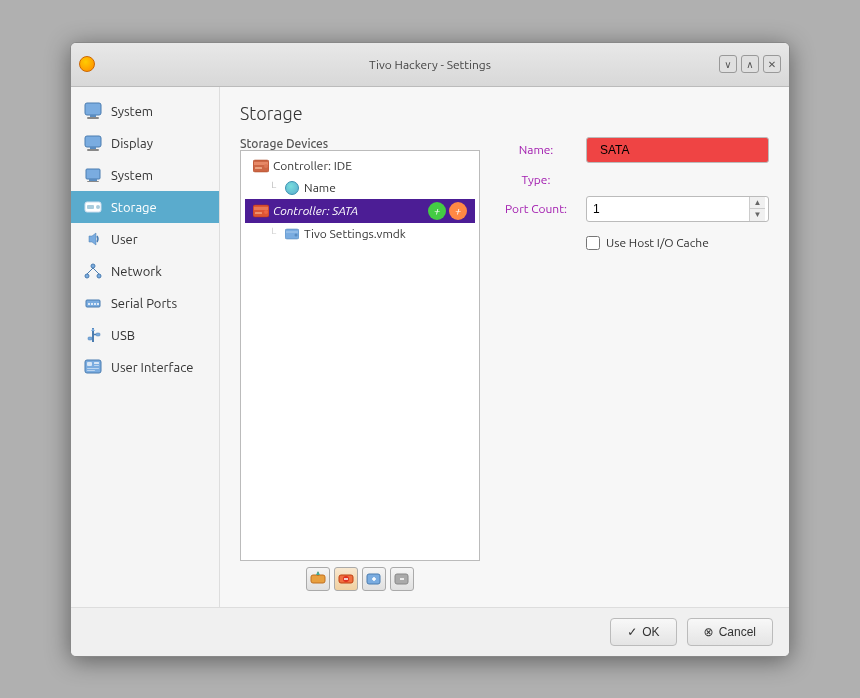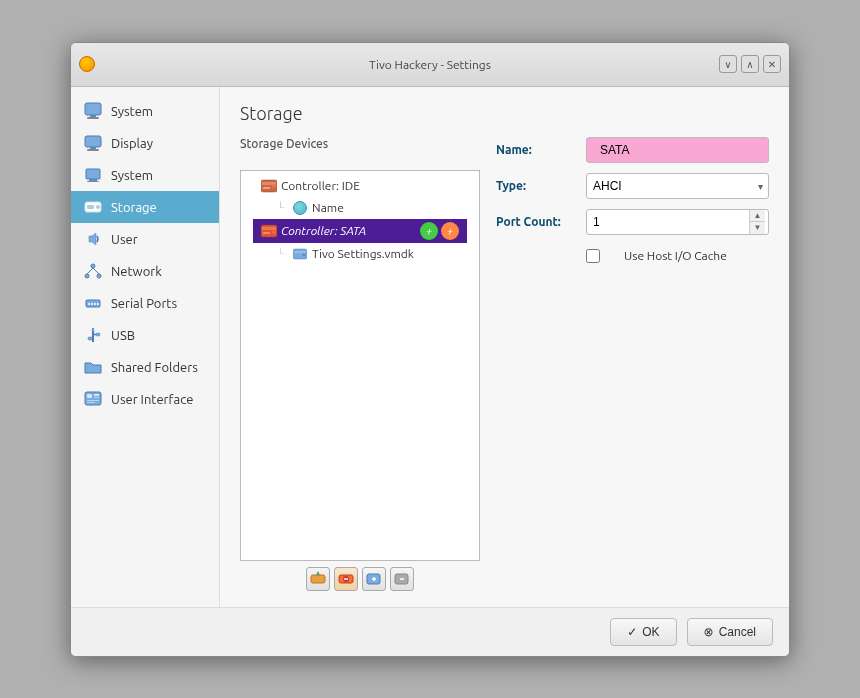--- a/index.html
+++ b/index.html
@@ -116,29 +116,29 @@
     }
     
     .storage-devices-panel {
       width: 240px;
       display: flex;
       flex-direction: column;
     }
     .panel-label {
       font-size: 12px;
       color: #555;
-      margin-bottom: 20px;
+      margin-bottom: 0;
       font-weight: 500;
     }
     .device-tree {
       border: 1px solid #bbb;
       background: white;
       flex: 1;
       overflow-y: auto;
-      padding: 4px 12px;
+      padding: 4px 4px;
     }
     .tree-item {
       display: flex;
       align-items: center;
       gap: 4px;
       padding: 3px 8px;
       cursor: pointer;
       font-size: 12px;
       color: #333;
     }
@@ -180,34 +180,33 @@
       display: flex;
       flex-direction: column;
     }
     .attr-row {
       display: flex;
       align-items: center;
       margin-bottom: 10px;
     }
     .attr-label {
       width: 90px;
-      text-align: left;
+      text-align: center;
       padding-right: 10px;
-      color: #0c4a6e;
-      font-size: 12px;
-      font-weight: bold;
+      color: #a21caf;
+      font-size: 12px;
     }
     .attr-input {
       flex: 1;
       height: 26px;
       border: 1px solid #bbb;
       border-radius: 3px;
       padding: 0 13px;
       font-size: 12px;
-      background: #f9a8d4;
+      background: #ef4444;
     }
     .attr-select-wrapper {
       flex: 1;
       position: relative;
     }
     .attr-select {
       width: 100%;
       height: 26px;
       border: 1px solid #bbb;
       border-radius: 3px;
@@ -254,21 +253,21 @@
       display: flex; align-items: center; justify-content: center;
       cursor: pointer;
       font-size: 8px;
       color: #666;
       background: #f0f0f0;
     }
     .spinner-up { border-bottom: 1px solid #ccc; }
     .checkbox-row {
       display: flex;
       align-items: center;
-      gap: 24px;
+      gap: 6px;
       padding-left: 90px;
       margin-top: 4px;
     }
     .checkbox-row input[type=checkbox] {
       width: 14px; height: 14px;
       cursor: pointer;
     }
     .checkbox-label {
       font-size: 12px;
       color: #333;
@@ -420,28 +419,20 @@
             <polygon points="9,2 7,5 11,5" fill="#7aace0"></polygon>
             <rect x="12" y="7" width="4" height="3" rx="1" fill="#7aace0" stroke="#4a7cb0" stroke-width="0.5"></rect>
             <rect x="4" y="11" width="4" height="3" rx="1" fill="#7aace0" stroke="#4a7cb0" stroke-width="0.5"></rect>
             <line x1="9" y1="8.5" x2="12" y2="8.5" stroke="#4a7cb0" stroke-width="1.5"></line>
             <line x1="9" y1="12.5" x2="8" y2="12.5" stroke="#4a7cb0" stroke-width="1.5"></line>
           </svg>
         </div>
         <span>USB</span>
       </div>
 
-      <div class="sidebar-item">
-        <div class="sidebar-icon">
-          <svg width="18" height="18" viewBox="0 0 18 18">
-            <path d="M1 5 L1 15 L17 15 L17 7 L9 7 L7 5 Z" fill="#7aace0" stroke="#4a7cb0" stroke-width="1"></path>
-          </svg>
-        </div>
-        <span>Shared Folders</span>
-      </div>
 
       <div class="sidebar-item">
         <div class="sidebar-icon">
           <svg width="18" height="18" viewBox="0 0 18 18">
             <rect x="1" y="2" width="16" height="13" rx="2" fill="#7aace0" stroke="#4a7cb0" stroke-width="1"></rect>
             <rect x="3" y="4" width="5" height="4" rx="1" fill="white" opacity="0.7"></rect>
             <rect x="10" y="4" width="5" height="2" rx="0.5" fill="white" opacity="0.7"></rect>
             <rect x="10" y="7" width="5" height="1" rx="0.5" fill="white" opacity="0.5"></rect>
             <rect x="3" y="10" width="12" height="1" rx="0.5" fill="white" opacity="0.5"></rect>
             <rect x="3" y="12" width="8" height="1" rx="0.5" fill="white" opacity="0.5"></rect>
@@ -542,30 +533,20 @@
 
         <div class="attributes-panel">
 
           <div class="attr-row">
             <span class="attr-label">Name:</span>
             <input class="attr-input" type="text" value="SATA" style="">
           </div>
 
           <div class="attr-row">
             <span class="attr-label">Type:</span>
-            <div class="attr-select-wrapper">
-              <select class="attr-select">
-                <option>AHCI</option>
-                <option>LsiLogic</option>
-                <option>BusLogic</option>
-                <option>LSI Logic SAS</option>
-                <option>virtio-scsi</option>
-              </select>
-              <span class="select-arrow">▾</span>
-            </div>
           </div>
 
           <div class="attr-row">
             <span class="attr-label">Port Count:</span>
             <div class="attr-spinner-wrapper">
               <input class="attr-spinner" type="text" value="1" style="">
               <div class="spinner-arrows">
                 <div class="spinner-up">▲</div>
                 <div class="spinner-down">▼</div>
               </div>

